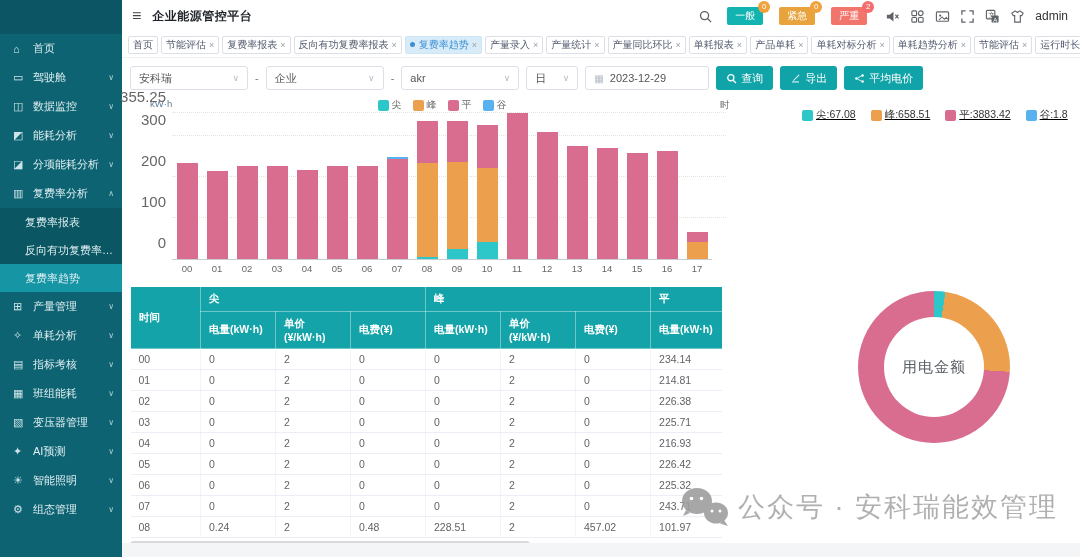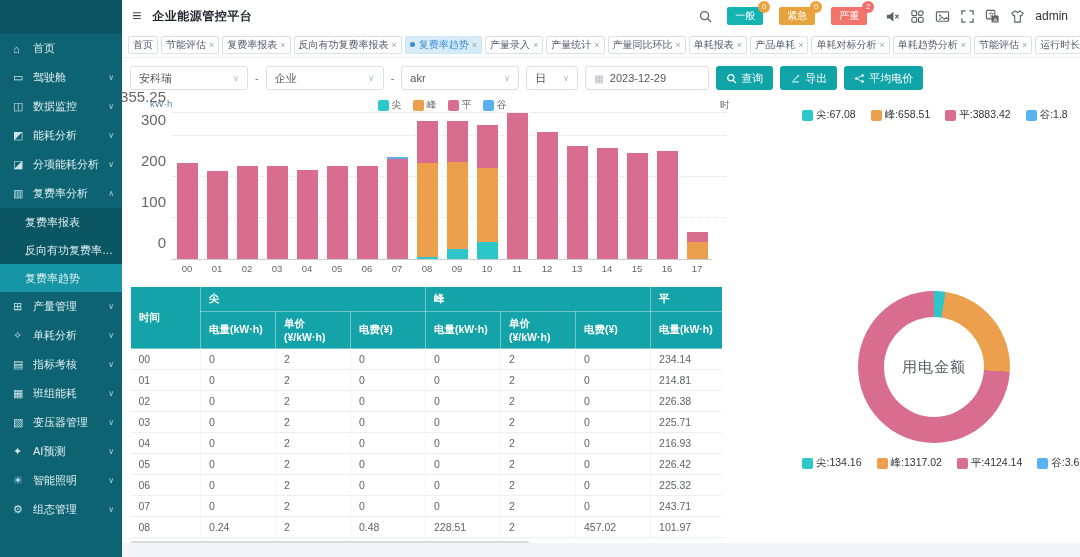--- a/index.html
+++ b/index.html
@@ -74,21 +74,21 @@
   tbody td { font-size:10.5px; color:#606266; padding:4px 8px; border-bottom:1px solid #ebeef5; border-right:1px solid #f2f4f7; background:#fff; }
   .hscroll { margin:3px 0 0 8px; width:592px; height:7px; position:relative; }
   .hscroll .thumb { position:absolute; left:0; top:0; height:7px; width:400px; background:#d9d9d9; border-radius:4px; }
 
   
   .donut-panel { position:absolute; width:288px; right:2px; }
   .donut-panel.p1 { top:37px; }
   .donut-panel.p2 { top:227px; }
   .donut { width:152px; height:152px; border-radius:50%; margin:6px auto 0; position:relative; }
   .hole { position:absolute; inset:26px; background:#fff; border-radius:50%; display:flex; align-items:center; justify-content:center; font-size:15px; color:#5a5f66; letter-spacing:1px; }
-  .d-legend { display:flex; gap:15px; margin:13px 0 0 12px; align-items:flex-end; }
+  .d-legend { display:flex; gap:15px; margin:13px 0 0 12px; align-items:flex-end;text-decoration:underline; }
   .d-legend .lg-item { font-size:10.5px; color:#333; }
 
   
   .watermark { position:absolute; right:22px; top:428px; display:flex; align-items:center; gap:8px; color:#a8a8a8; font-size:27px; letter-spacing:2px; z-index:5; opacity:.9; pointer-events:none; }
 </style>
 </head>
 <body>
 
 <div class="app">
 
@@ -634,37 +634,32 @@
             </span>
           </div>
       </div>
 
       <div class="donut-panel p2">
         <div class="donut" id="donut2" style="background: conic-gradient(rgb(46, 199, 201) 0deg, rgb(46, 199, 201) 8.65716deg, rgb(236, 160, 78) 8.65716deg, rgb(236, 160, 78) 93.6426deg, rgb(217, 109, 144) 93.6426deg, rgb(217, 109, 144) 359.768deg, rgb(90, 177, 239) 359.768deg, rgb(90, 177, 239) 361.368deg);">
           <div class="hole">
               <span id="donut2-label">用电金额</span>
             </div>
         </div>
-        <div class="d-legend" id="donut2-legend">
-            <span class="lg-item">
-              <span class="lg-box" style="background: rgb(46, 199, 201);"></span>
-              <span>尖:134.16</span>
-            </span>
-            <span class="lg-item">
-              <span class="lg-box" style="background: rgb(236, 160, 78);"></span>
-              <span>峰:1317.02</span>
-            </span>
-            <span class="lg-item">
-              <span class="lg-box" style="background: rgb(217, 109, 144);"></span>
-              <span>平:4124.14</span>
-            </span>
-            <span class="lg-item">
-              <span class="lg-box" style="background: rgb(90, 177, 239);"></span>
-              <span>谷:3.6</span>
-            </span>
-          </div>
-      </div>
-
+      </div>
+
+      <div class="watermark">
+        <svg width="52" height="42" viewBox="0 0 52 42">
+          <ellipse cx="19" cy="15" rx="15" ry="13" fill="#9e9e9e"></ellipse>
+          <path d="M8 24 l-3 6 7-3z" fill="#9e9e9e"></path>
+          <circle cx="13.5" cy="12.5" r="1.8" fill="#fff"></circle>
+            <circle cx="23.5" cy="12.5" r="1.8" fill="#fff"></circle>
+          <ellipse cx="38" cy="27" rx="12" ry="10.5" fill="#9e9e9e"></ellipse>
+          <path d="M46 34 l4 6-8-2.5z" fill="#9e9e9e"></path>
+          <circle cx="34" cy="25" r="1.5" fill="#fff"></circle>
+            <circle cx="42" cy="25" r="1.5" fill="#fff"></circle>
+        </svg>
+        <span>公众号 · 安科瑞能效管理</span>
+      </div>
 
       <div class="foot-strip"></div>
     </div>
   </div>
 </div>
 
 </body></html>

